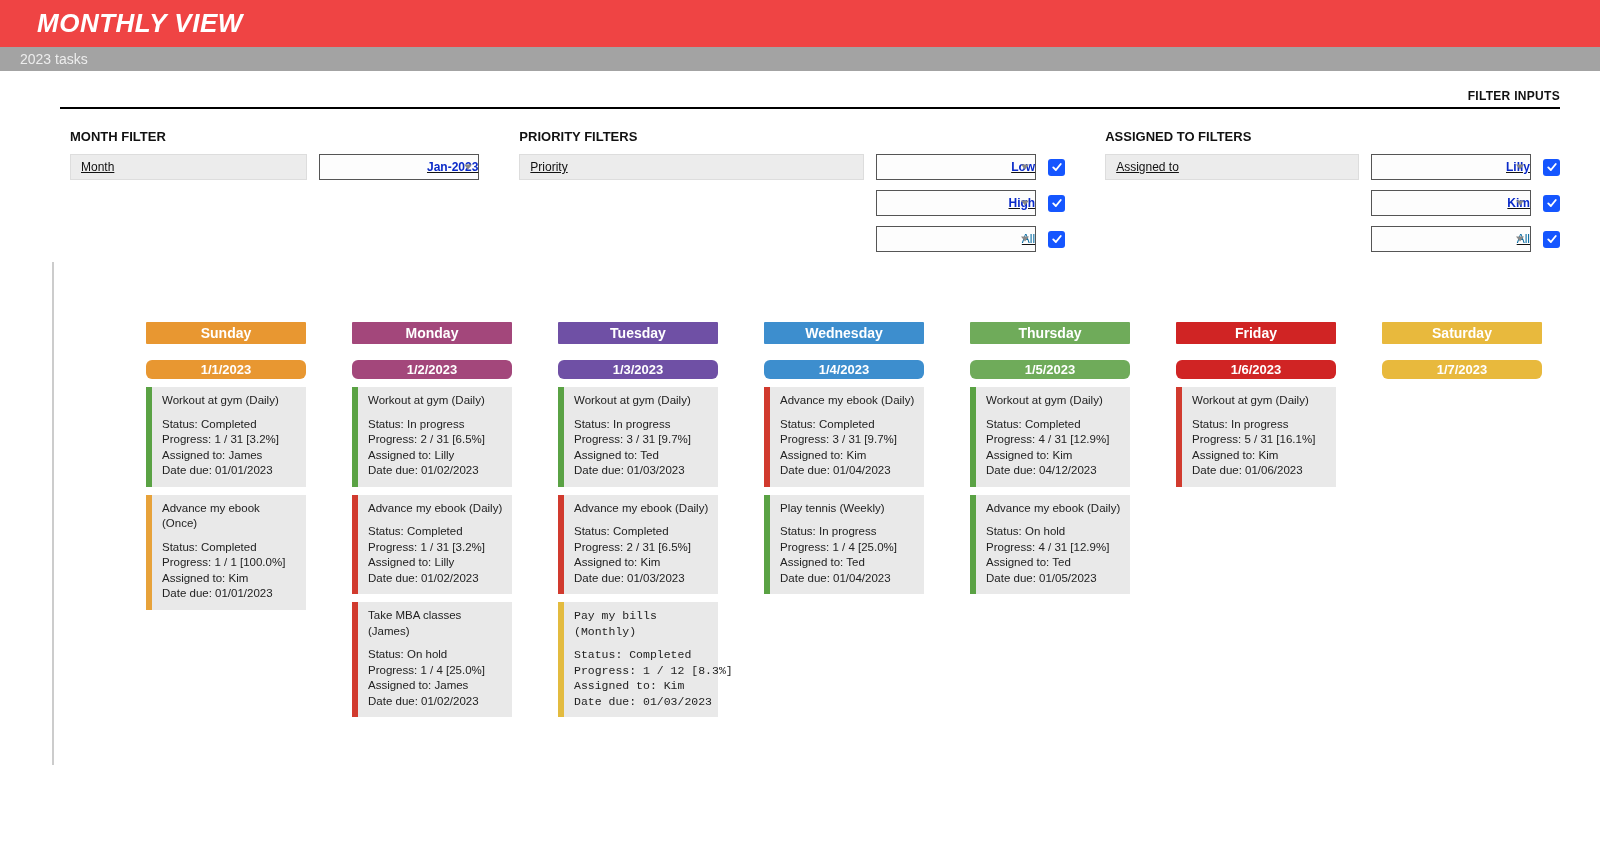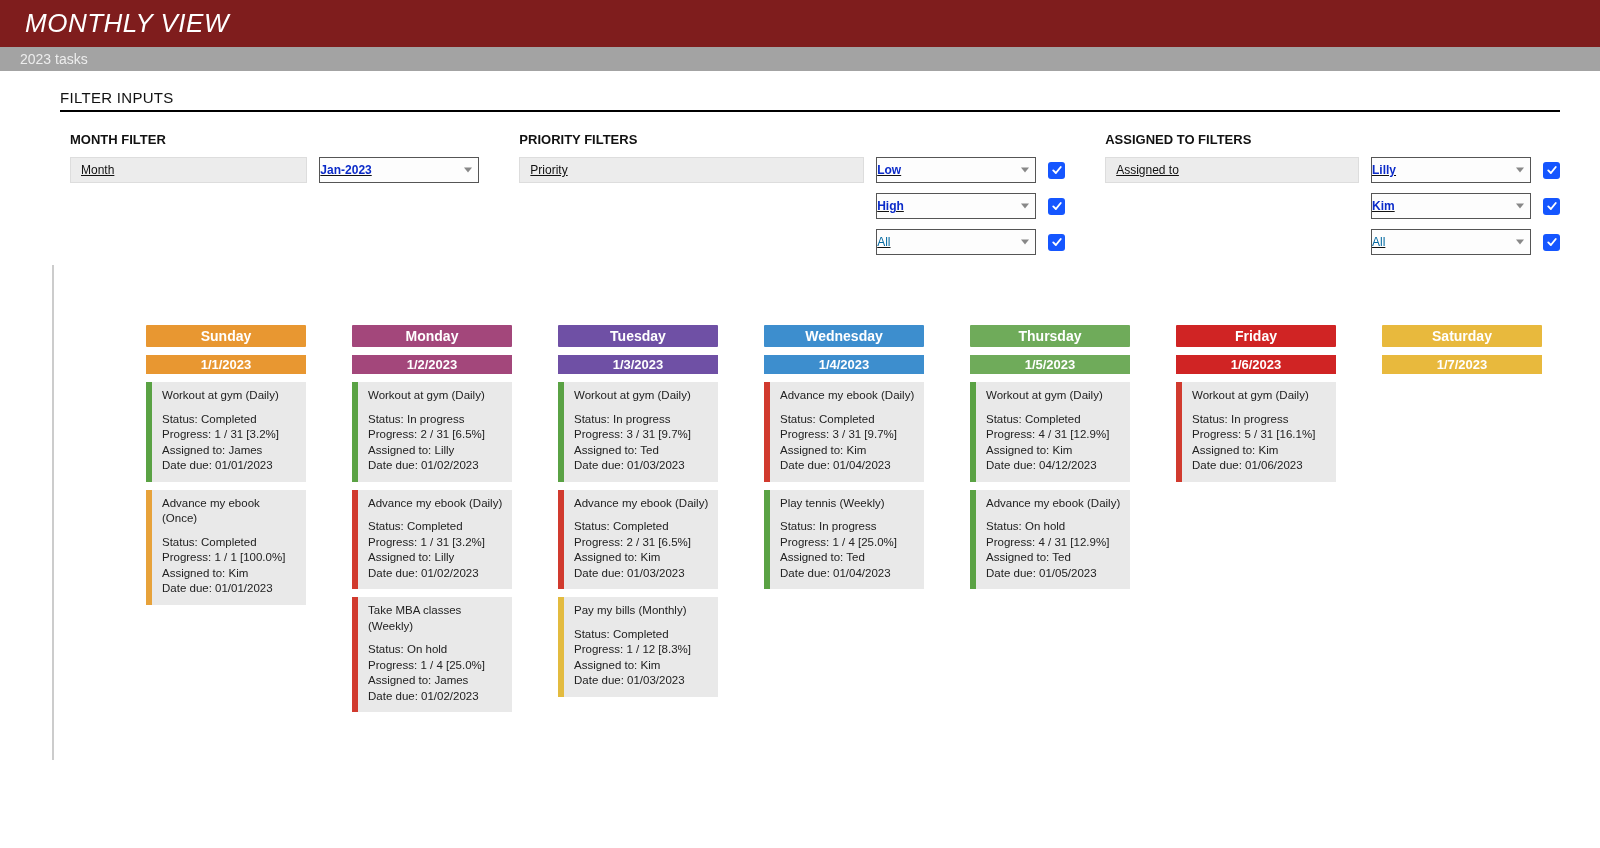--- a/index.html
+++ b/index.html
@@ -1,61 +1,61 @@
 <!DOCTYPE html>
 <html><head>
 <meta charset="utf-8">
 <style>
   * { box-sizing: border-box; margin: 0; padding: 0; }
   body { font-family: Arial, Helvetica, sans-serif; font-size: 13px; color: #111; background: #fff; }
 
-  .top-bar { background: #7f1d1d; color: #fff; padding: 8px 25px; font-size: 26px; font-weight: 400; font-style: italic; letter-spacing: 0.5px; }
+  .top-bar { background: #ef4444; color: #fff; padding: 8px 37px; font-size: 26px; font-weight: 700; font-style: italic; letter-spacing: 0.5px; }
   .sub-bar { background: #a3a3a3; color: #ededed; padding: 4px 20px; font-size: 14px; }
 
   .section { padding: 18px 40px 0 60px; }
-  .section-title { font-size: 15px; font-weight: 400; letter-spacing: 0.3px; border-bottom: 2px solid #000; padding-bottom: 4px; }
+  .section-title { font-size: 12px; font-weight: 700; letter-spacing: 0.3px; border-bottom: 2px solid #000; padding-bottom: 4px; text-align: right; }
 
   .filters-row { display: flex; gap: 40px; padding: 20px 40px 0 70px; }
   .filter-col { flex: 1; min-width: 0; }
   .filter-col h3 { font-size: 13px; font-weight: 800; margin-bottom: 10px; }
 
   .filter-line { display: flex; align-items: center; gap: 12px; margin-bottom: 10px; text-decoration: underline; }
   .filter-label { background: #ececec; padding: 5px 10px; font-size: 12px; min-width: 100px; flex: 1; border: 1px solid #ddd; }
   .filter-label.dummy { visibility: hidden; }
 
-  .select-box { border: 1px solid #555; background: #fdfdfd; min-width: 160px; height: 26px; display: flex; align-items: center; justify-content: flex-start; position: relative; font-size: 12px; font-weight: 700; color: #0b2bc9; cursor: pointer; }
+  .select-box { border: 1px solid #555; background: #fdfdfd; min-width: 160px; height: 26px; display: flex; align-items: center; justify-content: flex-end; position: relative; font-size: 12px; font-weight: 700; color: #0b2bc9; cursor: pointer; }
   .select-box.plain { color: #0369a1; font-weight: 400; }
   .select-box .chev { position: absolute; right: 6px; top: 50%; transform: translateY(-50%); width: 0; height: 0; border-left: 4px solid transparent; border-right: 4px solid transparent; border-top: 5px solid #888; }
 
   .chk { width: 17px; height: 17px; background: #1556ff; border-radius: 3px; display: flex; align-items: center; justify-content: center; cursor: pointer; flex-shrink: 0; }
   .chk svg { width: 12px; height: 12px; }
 
   .calendar { display: flex; gap: 14px; padding: 60px 40px 40px 60px; align-items: flex-start; border-left: 2px solid #ccc; margin-left: 52px; }
   .day-col { width: 192px; flex-shrink: 0; padding-left: 32px; }
   .day-head { color: #fff; text-align: center; font-weight: 700; padding: 3px 0; font-size: 14px; border-radius: 1px; }
-  .day-date { color: #fff; text-align: center; font-weight: 700; padding: 2px 0; font-size: 13px; margin-top: 8px; margin-bottom: 8px; }
+  .day-date { color: #fff; text-align: center; font-weight: 700; padding: 2px 0; font-size: 13px; margin-top: 16px; margin-bottom: 8px; border-radius: 6px; }
 
   .task-card { background: #e9e9e9; border-left: 6px solid #888; padding: 6px 8px 8px 10px; margin-bottom: 8px; font-size: 11.5px; line-height: 1.35; color: #222; }
   .task-card .task-title { margin-bottom: 8px; }
   .task-card .row { white-space: nowrap; }
 
   
   .c-sun { background: #e89731; }
   .c-mon { background: #a3477b; }
   .c-tue { background: #6f50a5; }
   .c-wed { background: #3d8ece; }
   .c-thu { background: #6fab5a; }
   .c-fri { background: #d02424; }
   .c-sat { background: #e8b93d; }
 
   
   .s-green  { border-left-color: #5aa244; }
   .s-orange { border-left-color: #e7a23a; }
   .s-red    { border-left-color: #d13a2e; }
-  .s-yellow { border-left-color: #e3bb3f; }
+  .s-yellow { border-left-color: #e3bb3f; font-family: Liberation Mono, monospace; }
 </style>
 </head>
 <body>
 
 <div class="top-bar">MONTHLY VIEW</div>
 <div class="sub-bar">2023 tasks</div>
 
 <div class="section">
   <div class="section-title">FILTER INPUTS</div>
 </div>
@@ -184,21 +184,21 @@
         <div class="row">Date due: 01/02/2023</div>
       </div>
       <div class="task-card s-red">
         <div class="task-title">Advance my ebook (Daily)</div>
         <div class="row">Status: Completed</div>
         <div class="row">Progress: 1 / 31  [3.2%]</div>
         <div class="row">Assigned to: Lilly</div>
         <div class="row">Date due: 01/02/2023</div>
       </div>
       <div class="task-card s-red">
-        <div class="task-title">Take MBA classes (Weekly)</div>
+        <div class="task-title">Take MBA classes (James)</div>
         <div class="row">Status: On hold</div>
         <div class="row">Progress: 1 / 4  [25.0%]</div>
         <div class="row">Assigned to: James</div>
         <div class="row">Date due: 01/02/2023</div>
       </div>
     </div>
     <div class="day-col">
       <div class="day-head c-tue">Tuesday</div>
       <div class="day-date c-tue">1/3/2023</div>
       <div class="task-card s-green">

